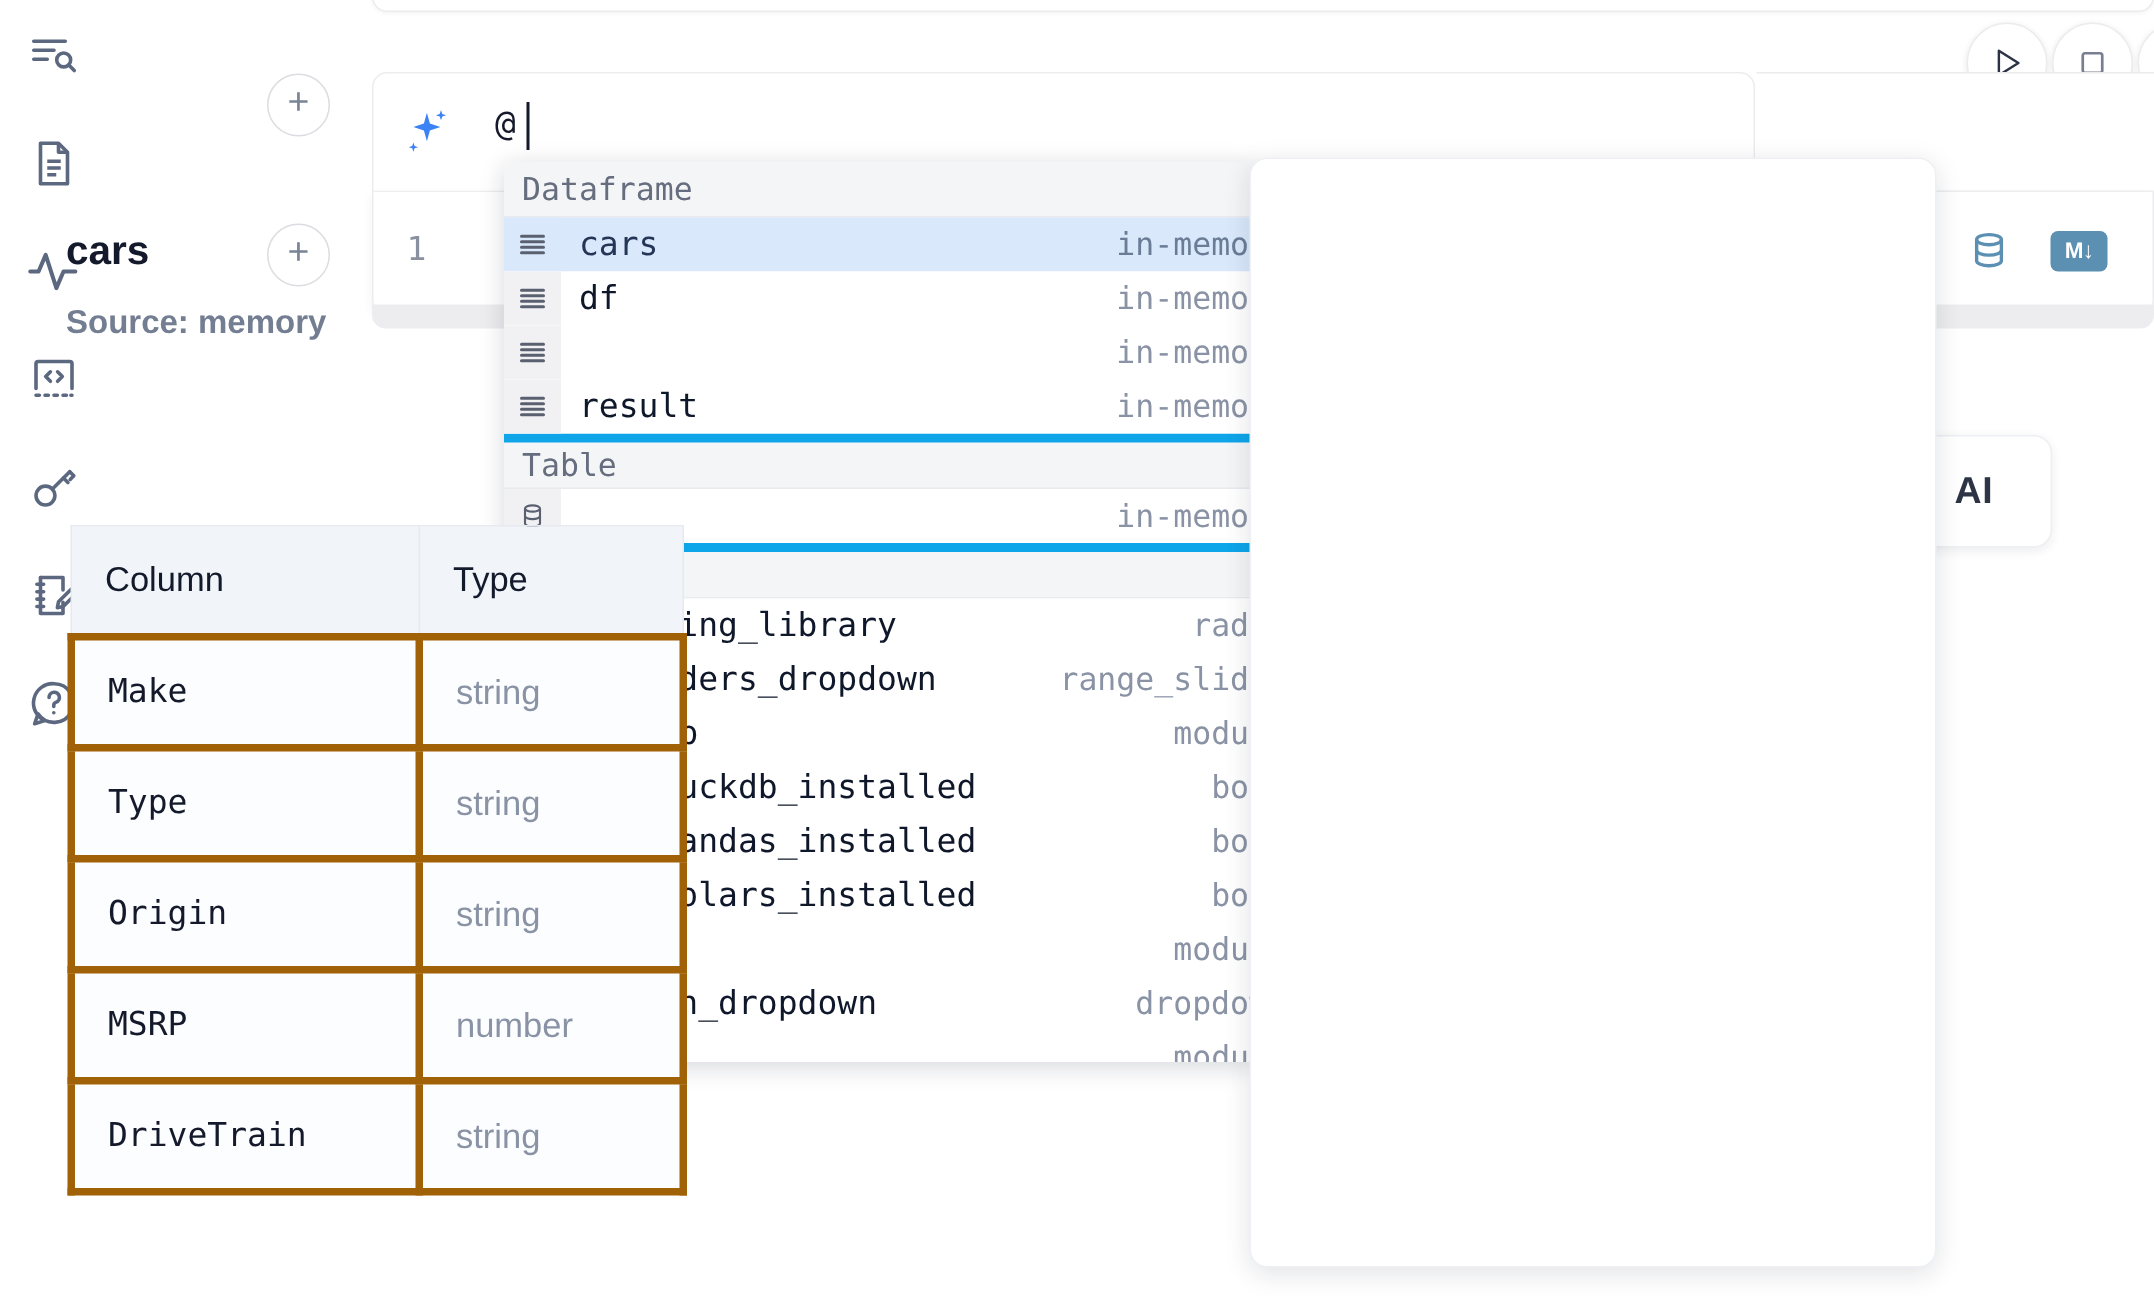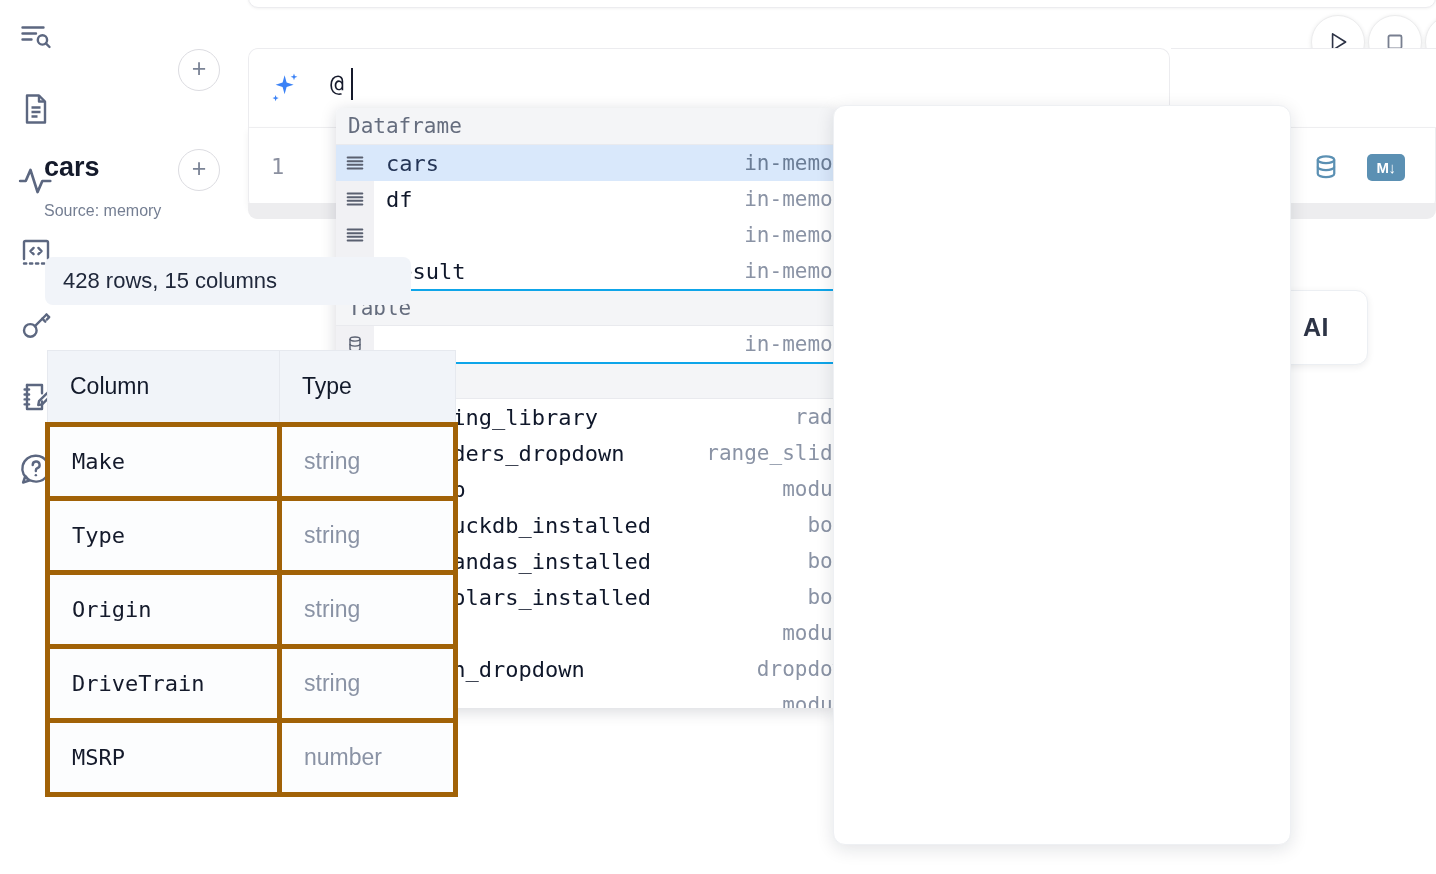--- a/index.html
+++ b/index.html
@@ -110,21 +110,21 @@
   .ac {
     position:absolute; left:336px; top:108px; width:500px; height:600px;
     background:#fff; border-radius:5px;
     box-shadow:0 3px 16px rgba(15,22,45,.17);
     overflow:hidden; z-index:20;
   }
   .ac-section {
     height:37px; background:#f4f5f7; color:#656d7e;
     font-family:"DejaVu Sans Mono", monospace; font-size:21px;
     display:flex; align-items:center; padding-left:12px;
-    border-top:2px solid #0ea5e9; border-bottom:1px solid #e9eaee;
+    border-top:6px solid #0ea5e9; border-bottom:1px solid #e9eaee;
   }
   .ac-section:first-child { border-top:none; }
   .ac-row {
     height:36px; display:flex; align-items:center; cursor:pointer;
     position:relative; background:#fff;
   }
   .ac-row .gut {
     width:38px; height:36px; flex:0 0 38px;
     display:flex; align-items:center; justify-content:center;
   }
@@ -154,21 +154,21 @@
     background:#fff; border:1px solid #eef0f3; border-radius:12px;
     box-shadow:0 4px 18px rgba(15,22,45,.12);
     z-index:30; overflow:hidden;
   }
   .detail-title {
     position:absolute; left:44px; top:152px;
     font-size:27px; font-weight:700; color:#141a2b; z-index:31;
   }
   .detail-src {
     position:absolute; left:44px; top:202px;
-    font-size:16px; color:#747e92; z-index:31;
+    font-size:22px; color:#747e92; z-index:31;font-weight:bold;
   }
   .detail-pill {
     position:absolute; left:45px; top:257px; width:366px; height:48px;
     background:#f1f4f9; border-radius:8px;
     display:flex; align-items:center; padding-left:18px;
     font-size:22px; color:#20283b; z-index:31;
   }
   .dtable {
     position:absolute; left:45px; top:350px; width:413px; z-index:31;
     border-collapse:collapse; border:1px solid #e6e9ef;
@@ -406,21 +406,20 @@
           <div class="gut">υ</div>
           <div class="nm">pd</div>
           <div class="ty">module</div>
         </div>
       </div>
   </div>
 
   <div class="detail"></div>
   <div class="detail-title">cars</div>
   <div class="detail-src">Source: memory</div>
-  <div class="detail-pill">428 rows, 15 columns</div>
   <table class="dtable">
     <thead>
       <tr>
         <th>Column</th>
         <th>Type</th>
       </tr>
     </thead>
     <tbody id="detail-rows">
         <tr>
           <td class="col">Make</td>
@@ -428,23 +427,23 @@
         </tr>
         <tr>
           <td class="col">Type</td>
           <td class="typ">string</td>
         </tr>
         <tr>
           <td class="col">Origin</td>
           <td class="typ">string</td>
         </tr>
         <tr>
+          <td class="col">MSRP</td>
+          <td class="typ">number</td>
+        </tr>
+        <tr>
           <td class="col">DriveTrain</td>
           <td class="typ">string</td>
         </tr>
-        <tr>
-          <td class="col">MSRP</td>
-          <td class="typ">number</td>
-        </tr>
       </tbody>
   </table>
 
 </div>
 
 </body></html>

